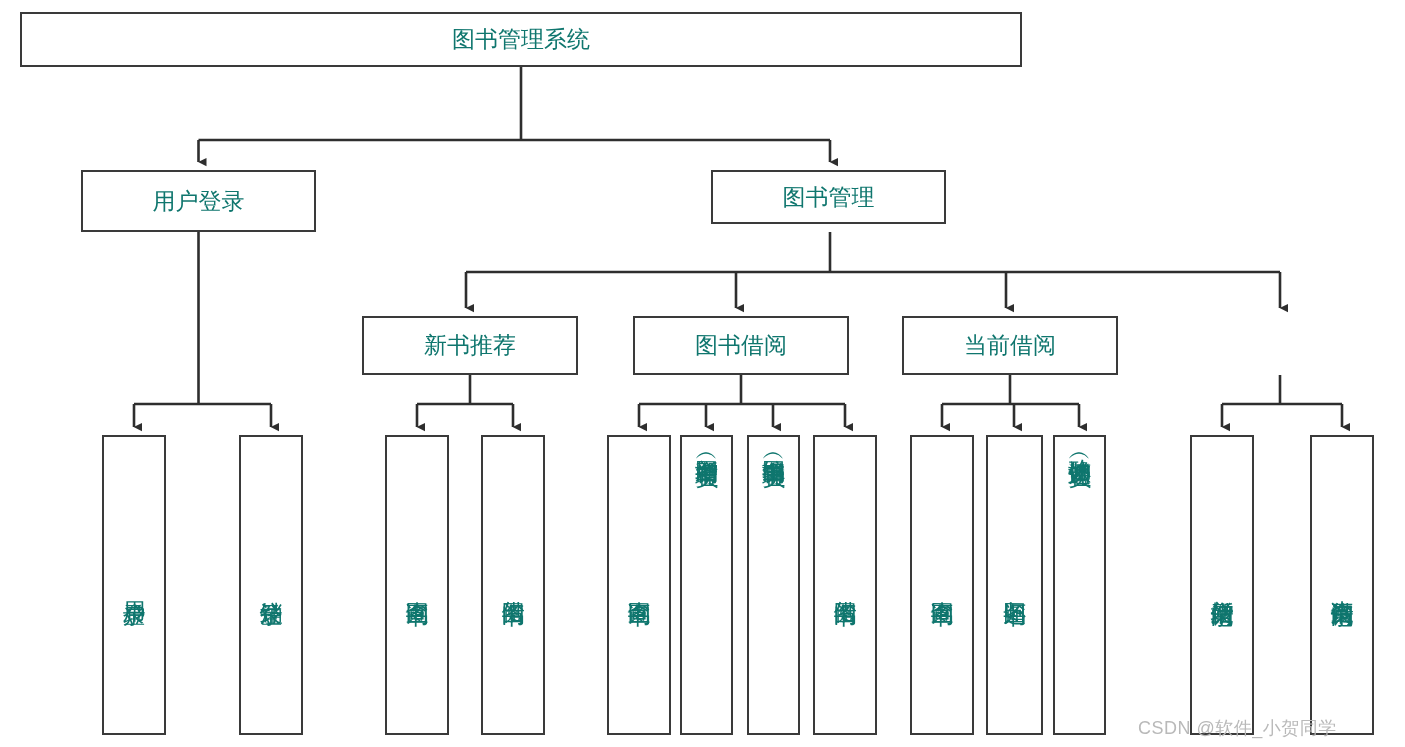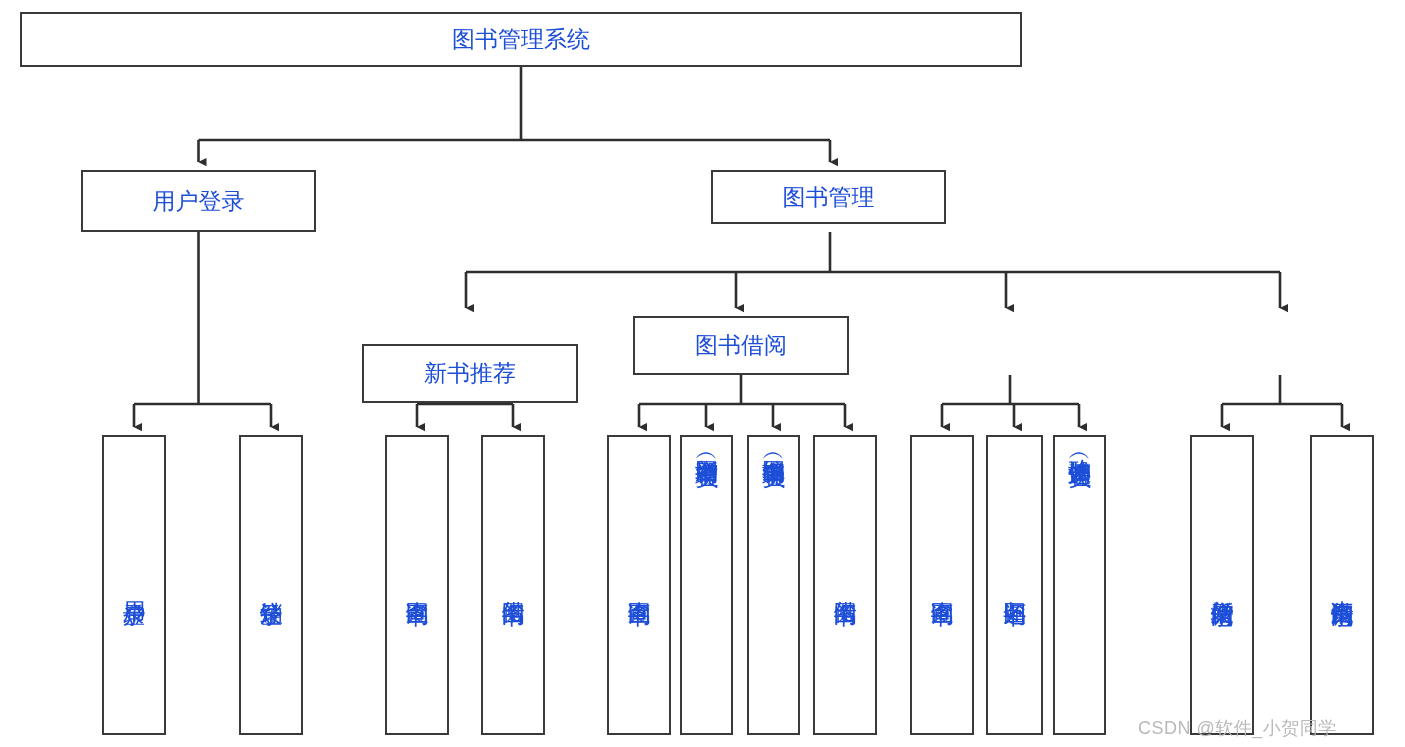--- a/index.html
+++ b/index.html
@@ -28,21 +28,21 @@
     pointer-events: none;
   }
   .node {
     position: absolute;
     box-sizing: border-box;
     background: #ffffff;
     border: 2px solid #3a3a3a;
     display: flex;
     align-items: center;
     justify-content: center;
-    color: #1d4ed8;
+    color: #0f766e;
   }
   .node-label {
     display: block;
     text-align: center;
     line-height: 1.15;
     white-space: nowrap;
   }
   
   .node.h .node-label {
     font-size: 23px;
@@ -140,26 +140,29 @@
     <span class="node-label">图书管理系统</span>
   </div>
 
   <div class="node h" style="left:81px; top:170px; width:235px; height:62px;">
     <span class="node-label">用户登录</span>
   </div>
   <div class="node h" style="left:711px; top:170px; width:235px; height:54px;">
     <span class="node-label">图书管理</span>
   </div>
 
-  <div class="node h" style="left:362px; top:316px; width:216px; height:59px;margin-top:28px;">
+  <div class="node h" style="left:362px; top:316px; width:216px; height:59px;">
     <span class="node-label">新书推荐</span>
   </div>
   <div class="node h" style="left:633px; top:316px; width:216px; height:59px;">
     <span class="node-label">图书借阅</span>
   </div>
+  <div class="node h" style="left:902px; top:316px; width:216px; height:59px;">
+    <span class="node-label">当前借阅</span>
+  </div>
 
   <div class="node v" style="left:102px; top:435px; width:64px; height:300px;">
     <span class="node-label">用户登录</span>
   </div>
   <div class="node v" style="left:239px; top:435px; width:64px; height:300px;">
     <span class="node-label">注销登录</span>
   </div>
 
   <div class="node v" style="left:385px; top:435px; width:64px; height:300px;">
     <span class="node-label">查询图书</span>

